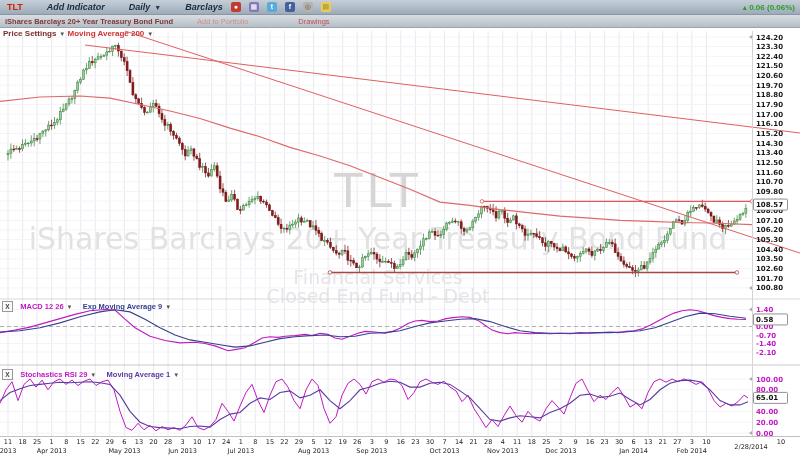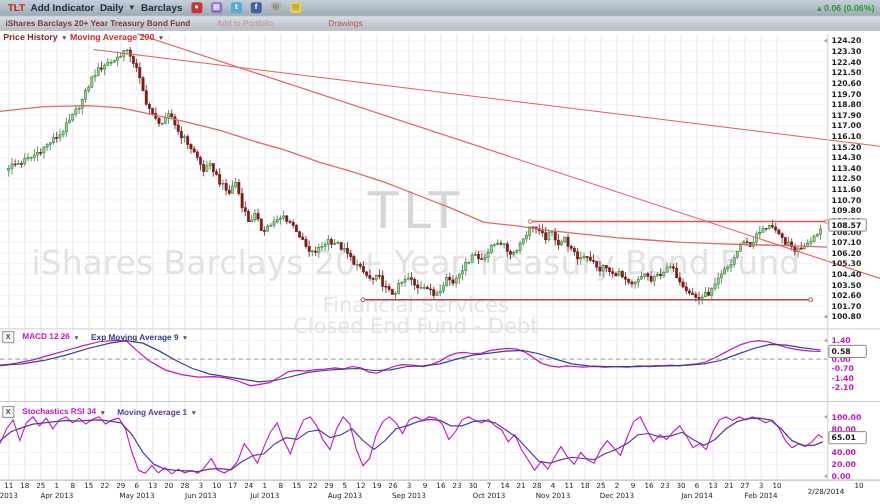--- a/index.html
+++ b/index.html
@@ -1,21 +1,21 @@
 <!DOCTYPE html>
 <html><head>
 <meta charset="utf-8">
 <style>
   html,body{margin:0;padding:0;width:800px;height:458px;overflow:hidden;background:#fff;
     font-family:"Liberation Sans","DejaVu Sans",sans-serif;}
   .toolbar{position:absolute;top:0;left:0;width:800px;height:14px;
     background:linear-gradient(#c6cfd8,#9dabb9);border-bottom:1px solid #8a96a4;
     display:flex;align-items:center;font-size:9px;color:#1c2a3a;white-space:nowrap;}
   .tk{color:#cc2200;font-weight:bold;margin-left:7px;font-size:9px;}
-  .titem{margin-left:5px;font-weight:bold;cursor:default;}
+  .titem{margin-left:24px;font-weight:bold;cursor:default;font-style:italic;}
   .caret{font-size:7px;color:#334;margin-left:4px;}
   .icon{display:inline-block;width:10px;height:10px;margin-left:8px;border-radius:2px;
     font-size:7px;line-height:10px;text-align:center;font-weight:bold;vertical-align:middle;}
   .chg{margin-left:auto;margin-right:5px;color:#2c9b2c;font-weight:bold;font-size:8px;}
   .chg .ua{font-size:7px;margin-right:1px;}
   .symbolbar{position:absolute;top:15px;left:0;width:800px;height:12px;
     background:linear-gradient(#d8dde2,#b6bec6);border-bottom:1px solid #9aa4ae;
     display:flex;align-items:center;font-size:7.5px;white-space:nowrap;}
   .fundname{color:#7c3a3a;font-weight:bold;margin-left:5px;}
   .addport{color:#cc8f8f;margin-left:24px;}
@@ -819,28 +819,28 @@
         <text x="502.70000000000005" y="424.5">Nov 2013</text>
         <text x="560.9" y="424.5">Dec 2013</text>
         <text x="633.65" y="424.5">Jan 2014</text>
         <text x="691.85" y="424.5">Feb 2014</text>
         <text x="751" y="421">2/28/2014</text>
         <text x="781" y="416">10</text>
       </g>
     </svg>
 
   <div class="ovl ph-header">
-    <span class="lbl-dark">Price History</span><span class="c2">▼</span>
+    <span class="lbl-dark">Price Settings</span><span class="c2">▼</span>
     <span class="lbl-red">Moving Average 200</span><span class="c2">▼</span>
   </div>
 
   <div class="ovl macd-header">
     <span class="xbtn">X</span>
     <span class="lbl-mag">MACD 12 26</span><span class="c2">▼</span>
     <span class="lbl-navy">Exp Moving Average 9</span><span class="c2">▼</span>
   </div>
 
   <div class="ovl stoch-header">
     <span class="xbtn">X</span>
-    <span class="lbl-mag">Stochastics RSI 34</span><span class="c2">▼</span>
+    <span class="lbl-mag">Stochastics RSI 29</span><span class="c2">▼</span>
     <span class="lbl-purp">Moving Average 1</span><span class="c2">▼</span>
   </div>
 </div>
 
 </body></html>

